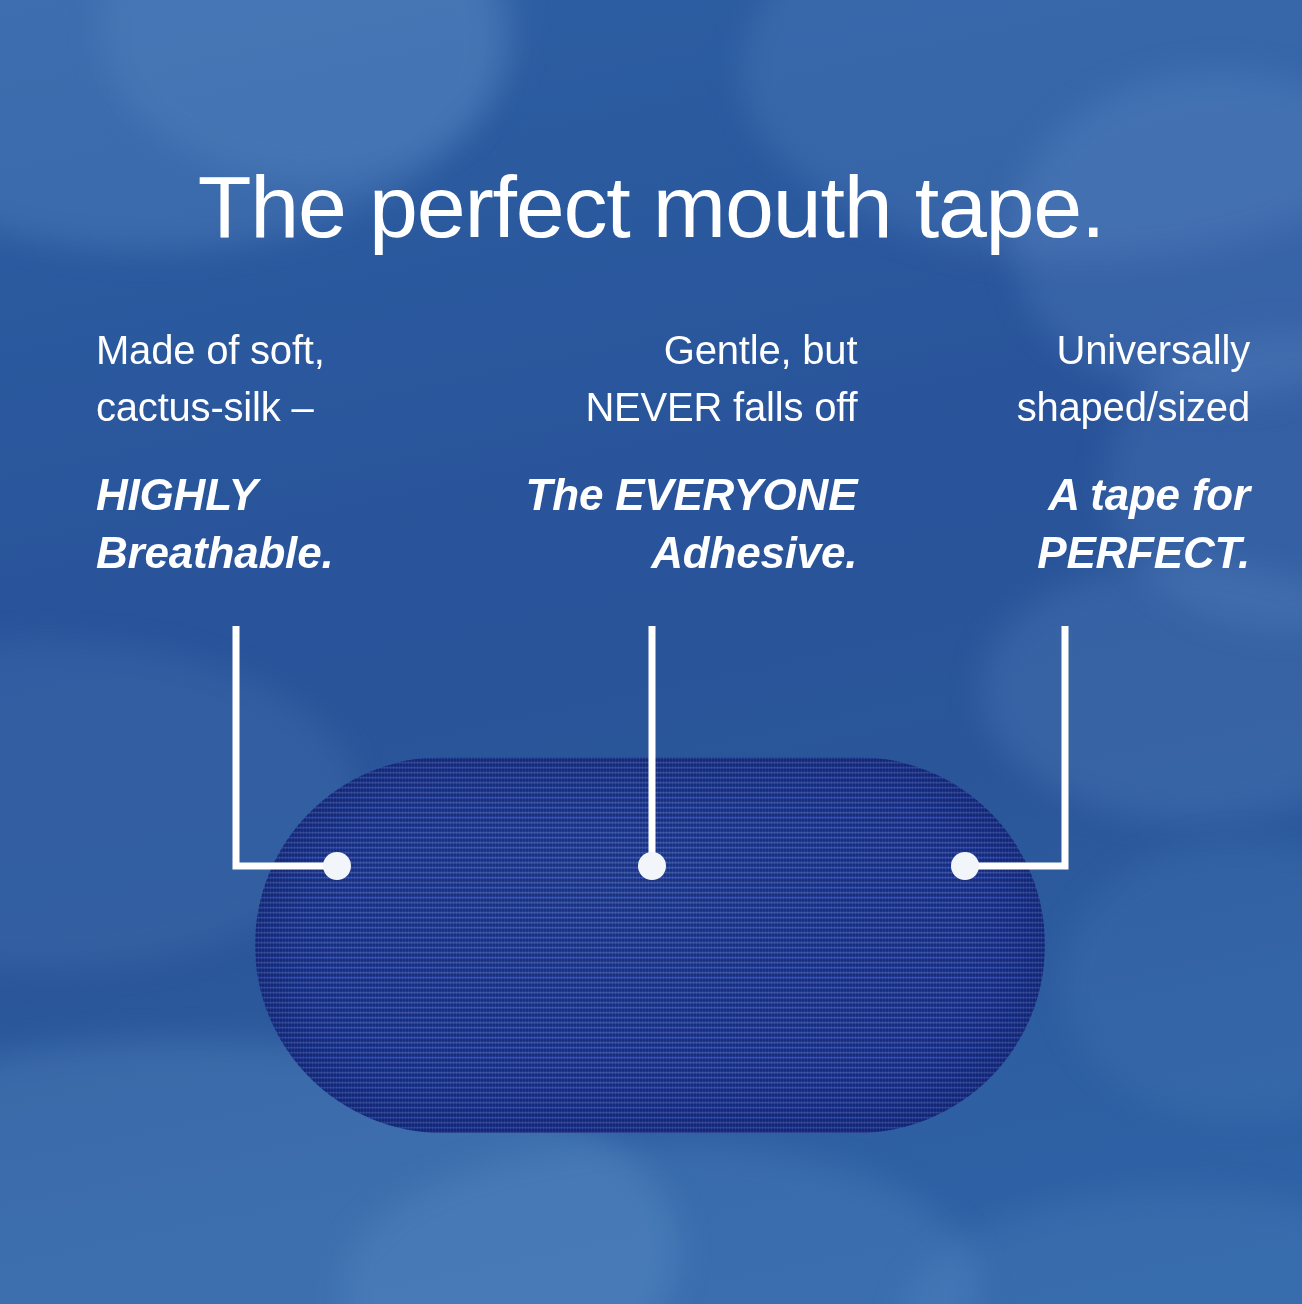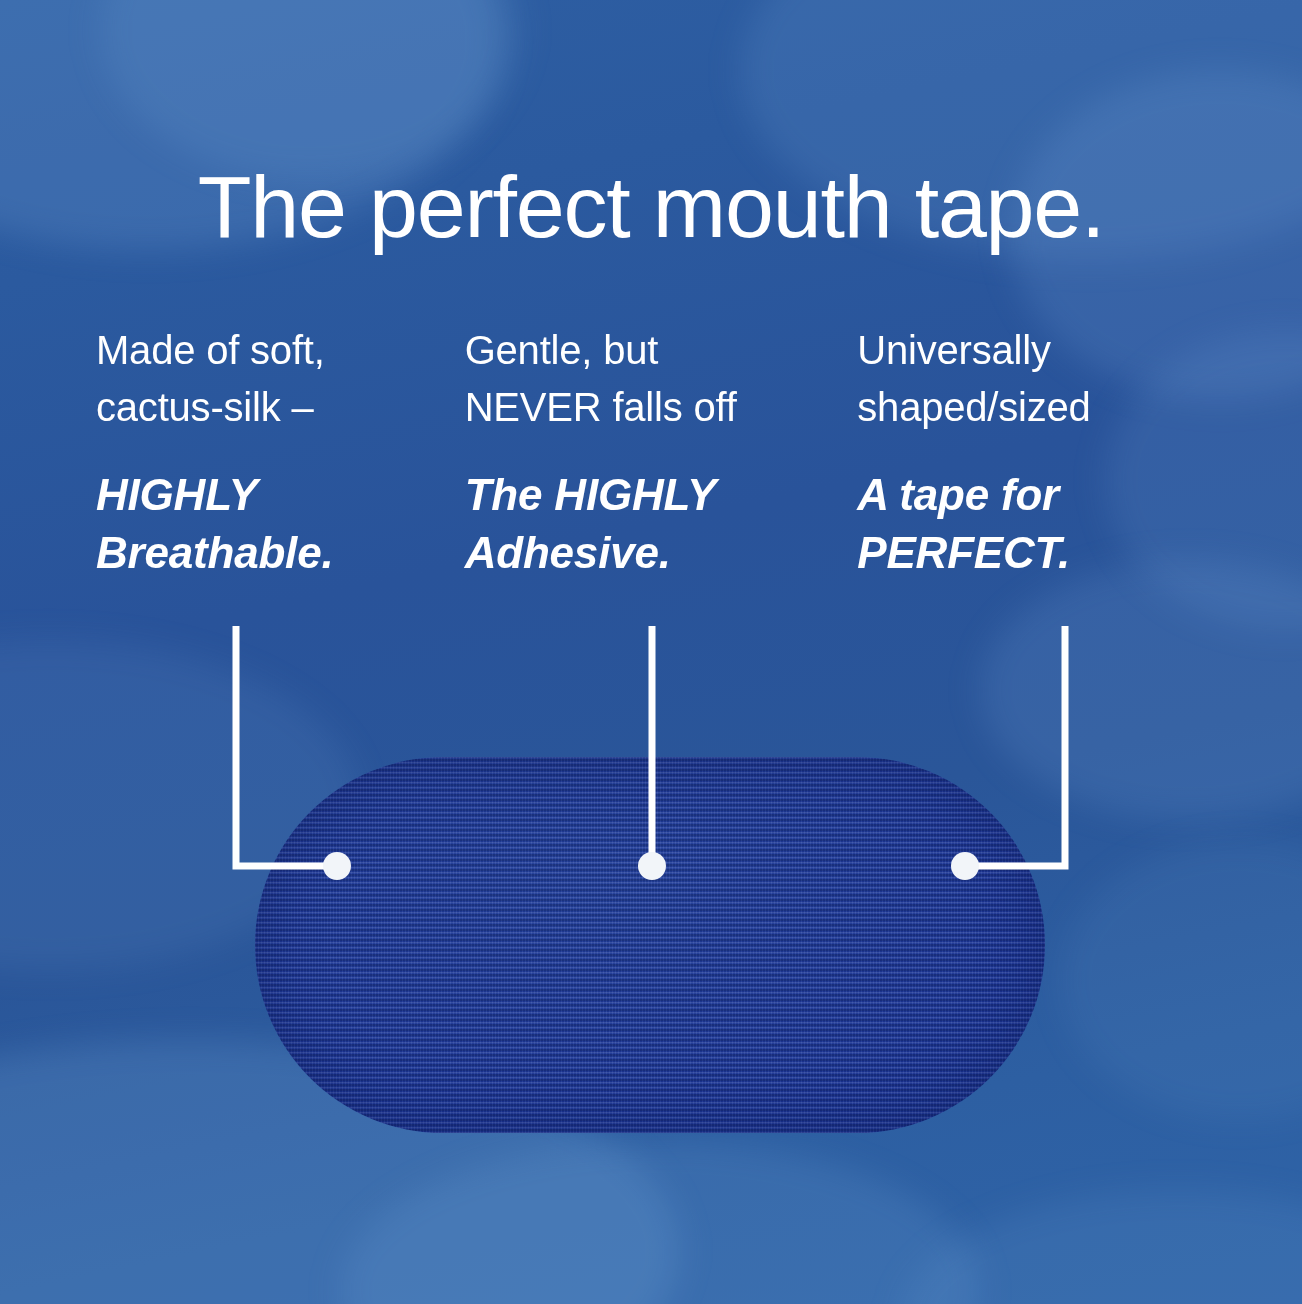--- a/index.html
+++ b/index.html
@@ -70,22 +70,22 @@
   .columns {
     position: absolute;
     left: 72px;
     top: 322px;
     width: 1178px;
     display: flex;
     align-items: flex-start;
   }
   .col { width: 33.3333%; color: #ffffff; }
   .col-1 { text-align: left;   padding-left: 24px; }
-  .col-2 { text-align: left; }
-  .col-3 { text-align: left; }
+  .col-2 { text-align: right; }
+  .col-3 { text-align: right; }
 
   .lede {
     font-size: 40px;
     line-height: 1.42;
     font-weight: 400;
     letter-spacing: -0.2px;
     white-space: pre-line;
   }
   .punch {
     margin-top: 30px;
@@ -166,21 +166,21 @@
     <div class="col col-1">
       <div class="lede">Made of soft,
 cactus-silk –</div>
       <div class="punch">HIGHLY
 Breathable.</div>
     </div>
 
     <div class="col col-2">
       <div class="lede">Gentle, but
 NEVER falls off</div>
-      <div class="punch">The HIGHLY
+      <div class="punch">The EVERYONE
 Adhesive.</div>
     </div>
 
     <div class="col col-3">
       <div class="lede">Universally
 shaped/sized</div>
       <div class="punch">A tape for
 PERFECT.</div>
     </div>
 

